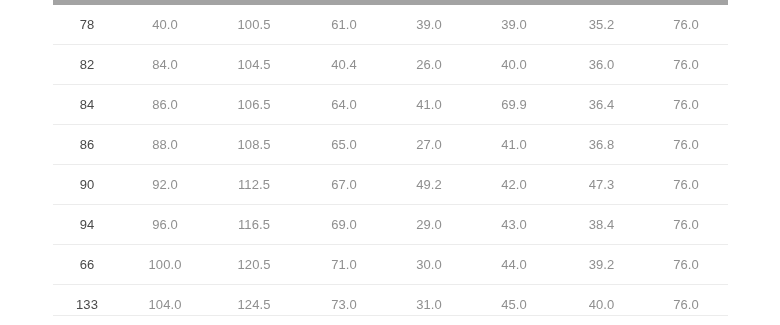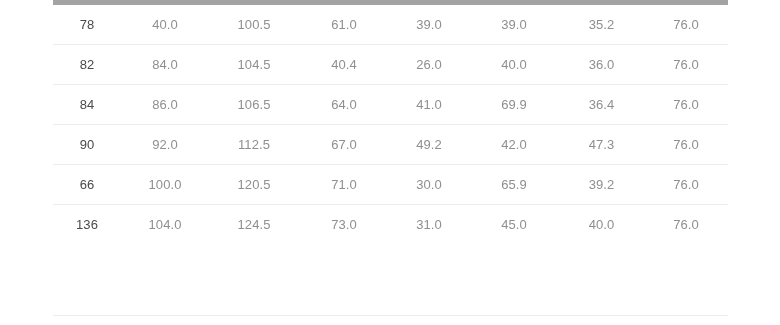--- a/index.html
+++ b/index.html
@@ -128,41 +128,61 @@
             <td class="col-index">84</td>
             <td class="col-value">86.0</td>
             <td class="col-value">106.5</td>
             <td class="col-value">64.0</td>
             <td class="col-value">41.0</td>
             <td class="col-value">69.9</td>
             <td class="col-value">36.4</td>
             <td class="col-value">76.0</td>
           </tr>
           <tr>
+            <td class="col-index">86</td>
+            <td class="col-value">88.0</td>
+            <td class="col-value">108.5</td>
+            <td class="col-value">65.0</td>
+            <td class="col-value">27.0</td>
+            <td class="col-value">41.0</td>
+            <td class="col-value">36.8</td>
+            <td class="col-value">76.0</td>
+          </tr>
+          <tr>
             <td class="col-index">90</td>
             <td class="col-value">92.0</td>
             <td class="col-value">112.5</td>
             <td class="col-value">67.0</td>
             <td class="col-value">49.2</td>
             <td class="col-value">42.0</td>
             <td class="col-value">47.3</td>
             <td class="col-value">76.0</td>
           </tr>
           <tr>
+            <td class="col-index">94</td>
+            <td class="col-value">96.0</td>
+            <td class="col-value">116.5</td>
+            <td class="col-value">69.0</td>
+            <td class="col-value">29.0</td>
+            <td class="col-value">43.0</td>
+            <td class="col-value">38.4</td>
+            <td class="col-value">76.0</td>
+          </tr>
+          <tr>
             <td class="col-index">66</td>
             <td class="col-value">100.0</td>
             <td class="col-value">120.5</td>
             <td class="col-value">71.0</td>
             <td class="col-value">30.0</td>
-            <td class="col-value">65.9</td>
+            <td class="col-value">44.0</td>
             <td class="col-value">39.2</td>
             <td class="col-value">76.0</td>
           </tr>
           <tr>
-            <td class="col-index">136</td>
+            <td class="col-index">133</td>
             <td class="col-value">104.0</td>
             <td class="col-value">124.5</td>
             <td class="col-value">73.0</td>
             <td class="col-value">31.0</td>
             <td class="col-value">45.0</td>
             <td class="col-value">40.0</td>
             <td class="col-value">76.0</td>
           </tr>
         </tbody>
     </table>

